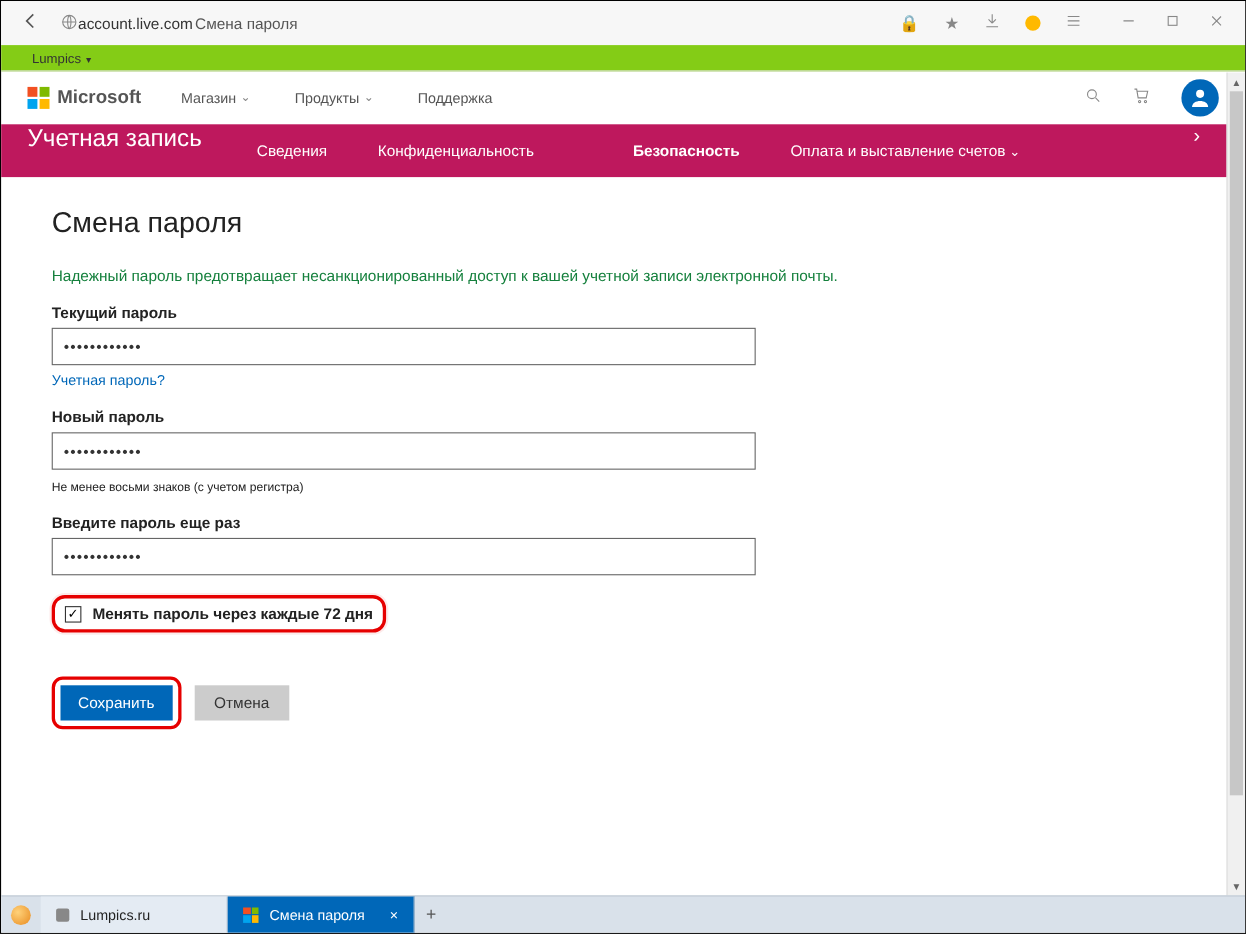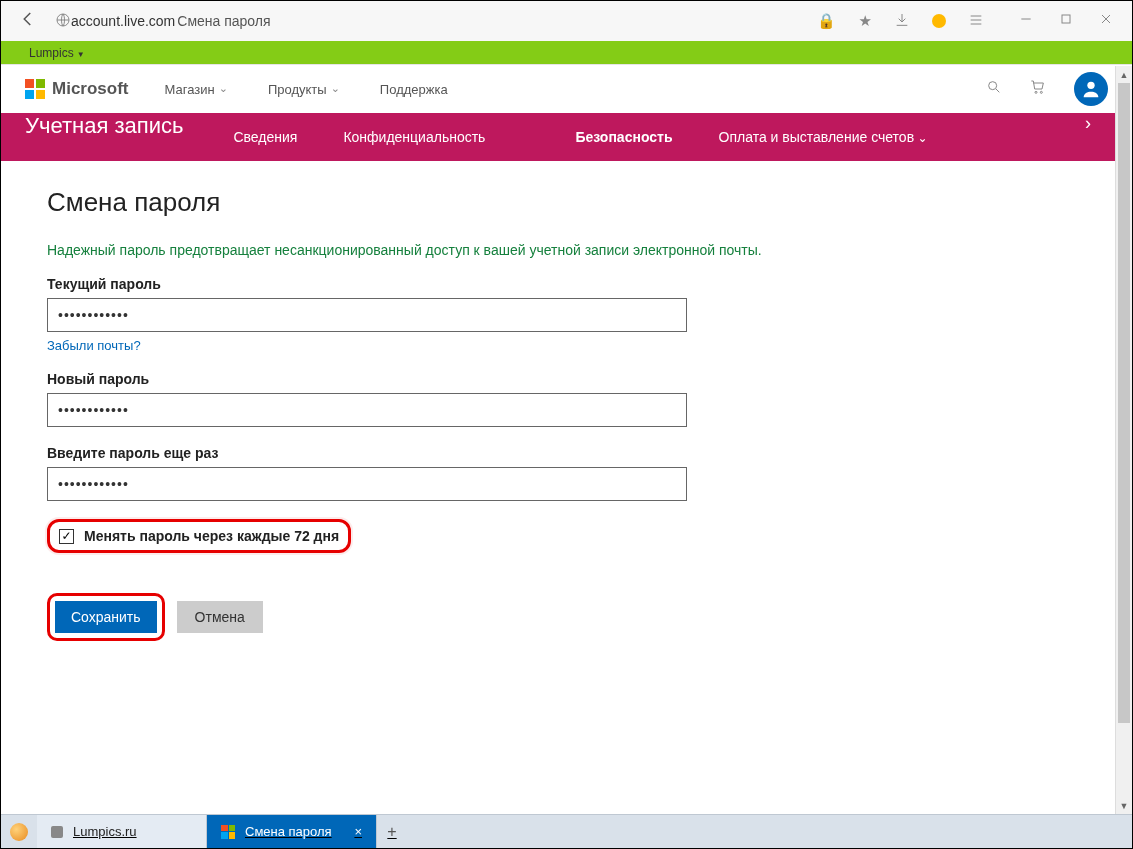--- a/index.html
+++ b/index.html
@@ -57,21 +57,21 @@
 .save-wrap { border:3px solid #e60000; border-radius:10px; padding:5px; display:inline-block; }
 .btn-save { background:#0067b8; color:#fff; border:none; padding:8px 16px; font-size:14px; cursor:pointer; }
 .btn-cancel { background:#ccc; color:#333; border:none; padding:8px 18px; font-size:14px; cursor:pointer; }
 
 
 .vscroll { position:absolute; right:0; top:65px; bottom:34px; width:17px; background:#f0f0f0; border-left:1px solid #ddd; }
 .vscroll .arrow { height:17px; display:flex; align-items:center; justify-content:center; font-size:9px; color:#666;}
 .vscroll .thumb { position:absolute; left:2px; right:2px; top:17px; height:640px; background:#c7c7c7; }
 
 
-.taskbar { position:absolute; bottom:0; left:0; right:0; height:34px; background:#d9e1ea; display:flex; align-items:stretch; border-top:1px solid #bfc8d2;text-decoration:underline;}
+.taskbar { position:absolute; bottom:0; left:0; right:0; height:34px; background:#d9e1ea; display:flex; align-items:stretch; border-top:1px solid #bfc8d2;}
 .tb-start { width:36px; display:flex; align-items:center; justify-content:center; }
 .tb-start .orb { width:18px; height:18px; border-radius:50%; background:radial-gradient(circle at 35% 35%, #ffd27a, #e88a1f);}
 .tb-tab { display:flex; align-items:center; gap:10px; padding:0 14px; font-size:13px; color:#222; border-right:1px solid #bfc8d2; min-width:170px; background:#e4ebf3;}
 .tb-tab.active { background:#0067b8; color:#fff; position:relative;}
 .tb-tab .win-sq { width:14px; height:14px; display:grid; grid-template-columns:1fr 1fr; grid-template-rows:1fr 1fr; gap:1px;}
 .tb-tab .win-sq div:nth-child(1){background:#f25022;} .tb-tab .win-sq div:nth-child(2){background:#7fba00;}
 .tb-tab .win-sq div:nth-child(3){background:#00a4ef;} .tb-tab .win-sq div:nth-child(4){background:#ffb900;}
 .tb-tab.active .close { margin-left:auto; font-size:13px; }
 .tb-plus { width:30px; display:flex; align-items:center; justify-content:center; font-size:16px; color:#555; }
 
@@ -173,26 +173,27 @@
   <span class="chev">›</span>
 </div>
 
 <div class="content">
   <h1>Смена пароля</h1>
   <p class="subtitle">Надежный пароль предотвращает несанкционированный доступ к вашей учетной записи электронной почты.</p>
 
   <div class="field-block">
     <div class="field-label">Текущий пароль</div>
     <div class="pw-input">••••••••••••</div>
-    <div class="forgot">Забыли почты?</div>
+    <div class="forgot">Учетная пароль?</div>
   </div>
 
   <div class="field-block">
     <div class="field-label">Новый пароль</div>
     <div class="pw-input">••••••••••••</div>
+    <div class="hint">Не менее восьми знаков (с учетом регистра)</div>
   </div>
 
   <div class="field-block">
     <div class="field-label">Введите пароль еще раз</div>
     <div class="pw-input">••••••••••••</div>
   </div>
 
   <div class="highlight-box">
     <span class="checkbox">✓</span>
     <span class="check-label">Менять пароль через каждые 72 дня</span>

